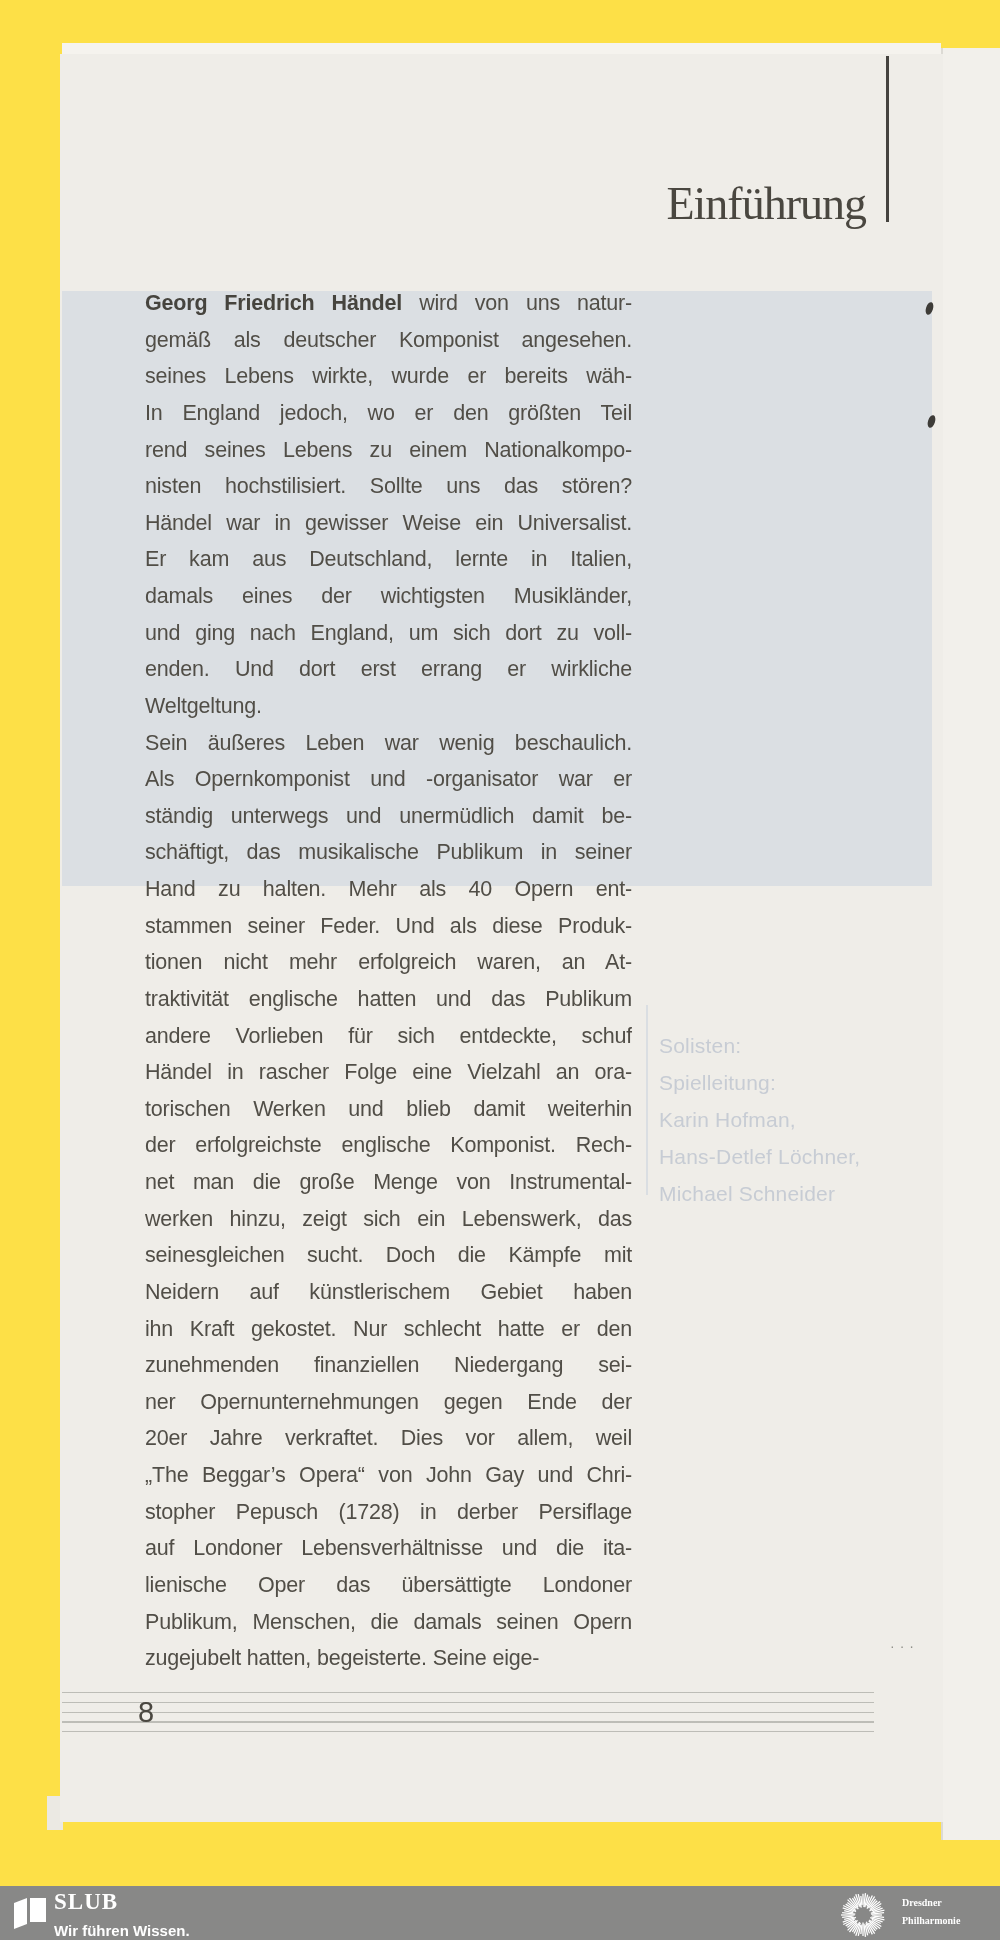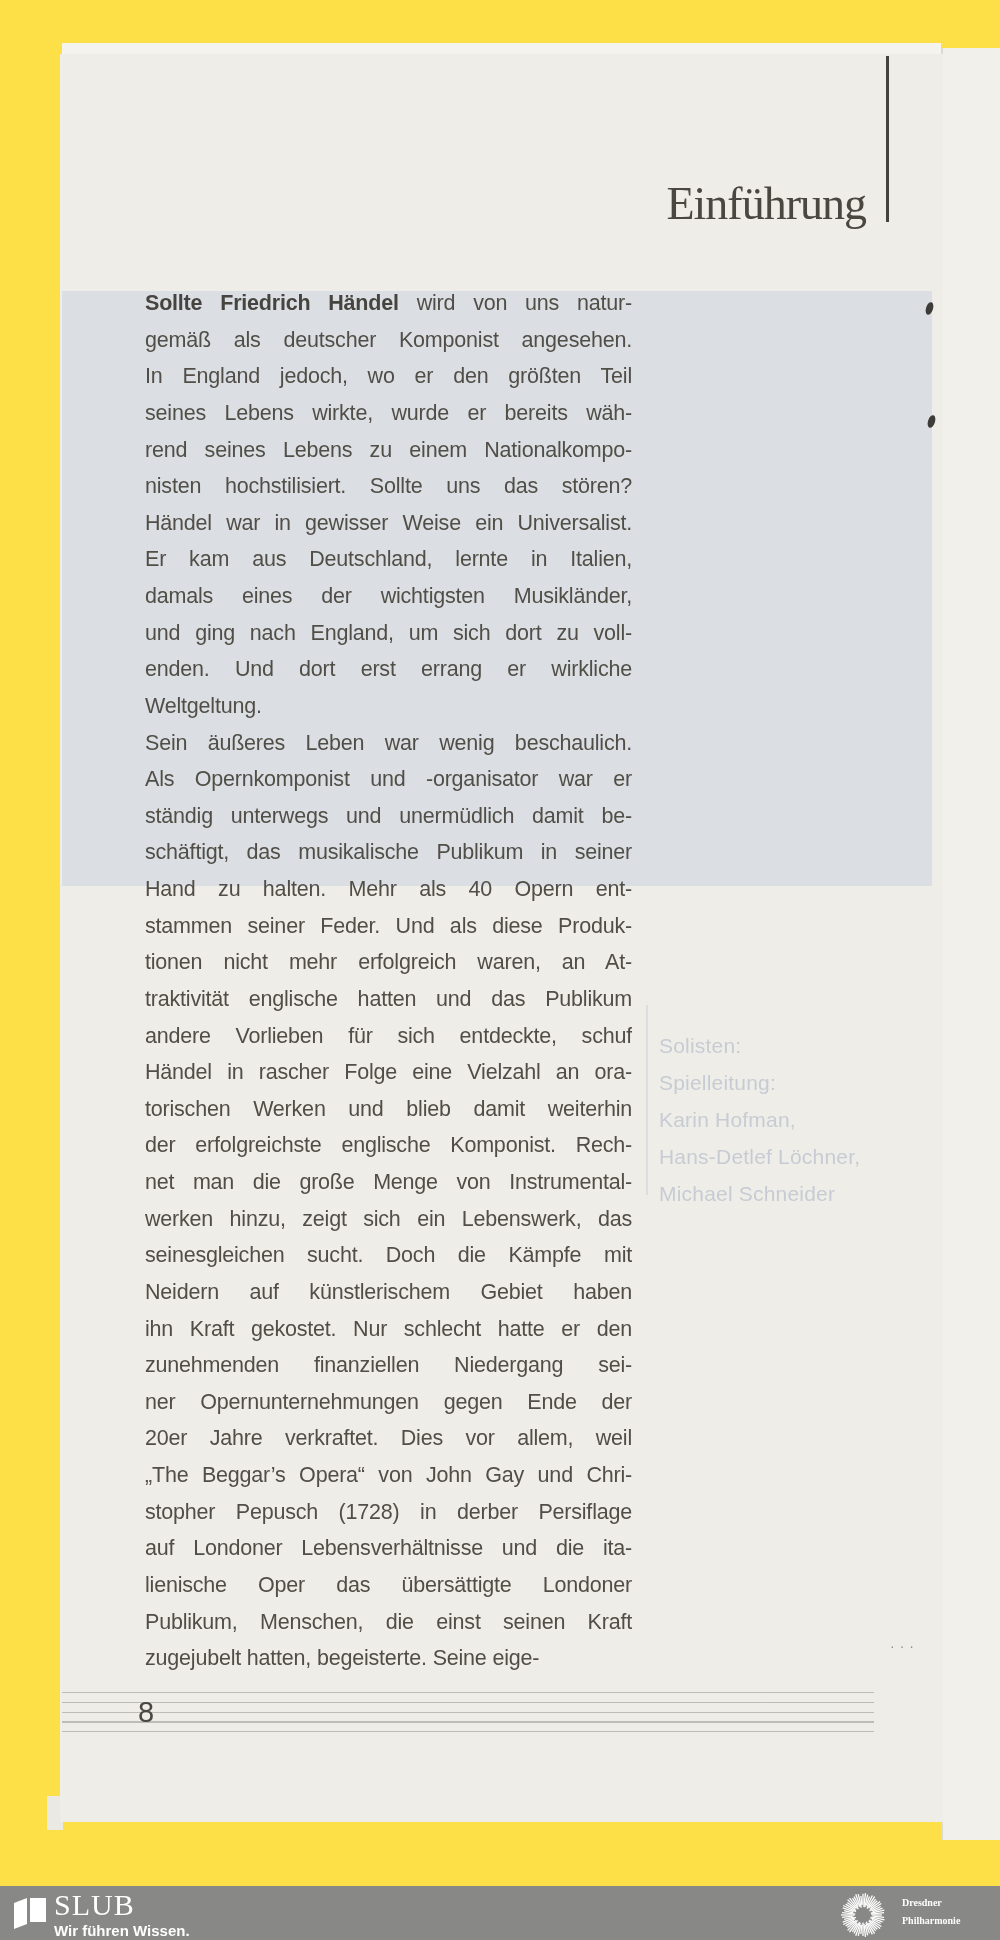--- a/index.html
+++ b/index.html
@@ -35,21 +35,21 @@
   
   .speck{position:absolute;width:7px;height:13px;background:#3e3c38;border-radius:50%;transform:rotate(18deg);}
   .speck.s1{left:866px;top:248px;}
   .speck.s2{left:868px;top:361px;}
   .dots3{position:absolute;left:830px;top:1584px;font-size:14px;letter-spacing:5px;color:#90908a;}
   
   .footer{position:absolute;left:0;top:1886px;width:1000px;height:54px;background:#888887;}
   .slub-group{position:absolute;left:10px;top:4px;width:220px;height:48px;cursor:pointer;}
   .slub-book{position:absolute;left:2px;top:4px;}
   .slub-word{position:absolute;left:44px;top:0px;font-family:"Liberation Serif",serif;
-      font-weight:normal;font-size:30px;letter-spacing:1px;color:#ffffff;line-height:1;}
+      font-weight:bold;font-size:23px;letter-spacing:1px;color:#ffffff;line-height:1;}
   .slub-tagline{position:absolute;left:44px;top:32px;font-weight:bold;font-size:15px;color:#ffffff;}
   .phil-group{position:absolute;left:838px;top:2px;width:160px;height:50px;cursor:pointer;}
   .phil-star{position:absolute;left:0;top:2px;}
   .phil-text{position:absolute;left:64px;top:6px;font-family:"Liberation Serif",serif;
       font-weight:bold;font-size:10px;line-height:18px;color:#ffffff;}
 </style>
 </head>
 <body>
 
 <div class="stage">
@@ -58,24 +58,24 @@
   <div class="sheet-top-sliver"></div>
   <div class="sheet-bottom-step"></div>
 
   <div class="scan">
     <div class="band"></div>
 
     <div class="title-rule"></div>
     <h1 class="page-title" style="margin:0;font-weight:normal">Einführung</h1>
 
     <div class="body-block" id="body-lines">
-        <div class="bline"><b>Sollte Friedrich Händel</b> wird von uns natur-</div>
+        <div class="bline"><b>Georg Friedrich Händel</b> wird von uns natur-</div>
         <div class="bline">gemäß als deutscher Komponist angesehen.</div>
+        <div class="bline">seines Lebens wirkte, wurde er bereits wäh-</div>
         <div class="bline">In England jedoch, wo er den größten Teil</div>
-        <div class="bline">seines Lebens wirkte, wurde er bereits wäh-</div>
         <div class="bline">rend seines Lebens zu einem Nationalkompo-</div>
         <div class="bline">nisten hochstilisiert. Sollte uns das stören?</div>
         <div class="bline">Händel war in gewisser Weise ein Universalist.</div>
         <div class="bline">Er kam aus Deutschland, lernte in Italien,</div>
         <div class="bline">damals eines der wichtigsten Musikländer,</div>
         <div class="bline">und ging nach England, um sich dort zu voll-</div>
         <div class="bline">enden. Und dort erst errang er wirkliche</div>
         <div class="bline flush">Weltgeltung.</div>
         <div class="bline">Sein äußeres Leben war wenig beschaulich.</div>
         <div class="bline">Als Opernkomponist und -organisator war er</div>
@@ -94,21 +94,21 @@
         <div class="bline">seinesgleichen sucht. Doch die Kämpfe mit</div>
         <div class="bline">Neidern auf künstlerischem Gebiet haben</div>
         <div class="bline">ihn Kraft gekostet. Nur schlecht hatte er den</div>
         <div class="bline">zunehmenden finanziellen Niedergang sei-</div>
         <div class="bline">ner Opernunternehmungen gegen Ende der</div>
         <div class="bline">20er Jahre verkraftet. Dies vor allem, weil</div>
         <div class="bline">„The Beggar’s Opera“ von John Gay und Chri-</div>
         <div class="bline">stopher Pepusch (1728) in derber Persiflage</div>
         <div class="bline">auf Londoner Lebensverhältnisse und die ita-</div>
         <div class="bline">lienische Oper das übersättigte Londoner</div>
-        <div class="bline">Publikum, Menschen, die einst seinen Kraft</div>
+        <div class="bline">Publikum, Menschen, die damals seinen Opern</div>
         <div class="bline flush">zugejubelt hatten, begeisterte. Seine eige-</div>
       </div>
 
     <div class="bleed-rule"></div>
     <div class="bleed-block" id="bleed-lines">
         <div class="bleed-line">Solisten:</div>
         <div class="bleed-line">Spielleitung:</div>
         <div class="bleed-line">Karin Hofman,</div>
         <div class="bleed-line">Hans-Detlef Löchner,</div>
         <div class="bleed-line">Michael Schneider</div>

